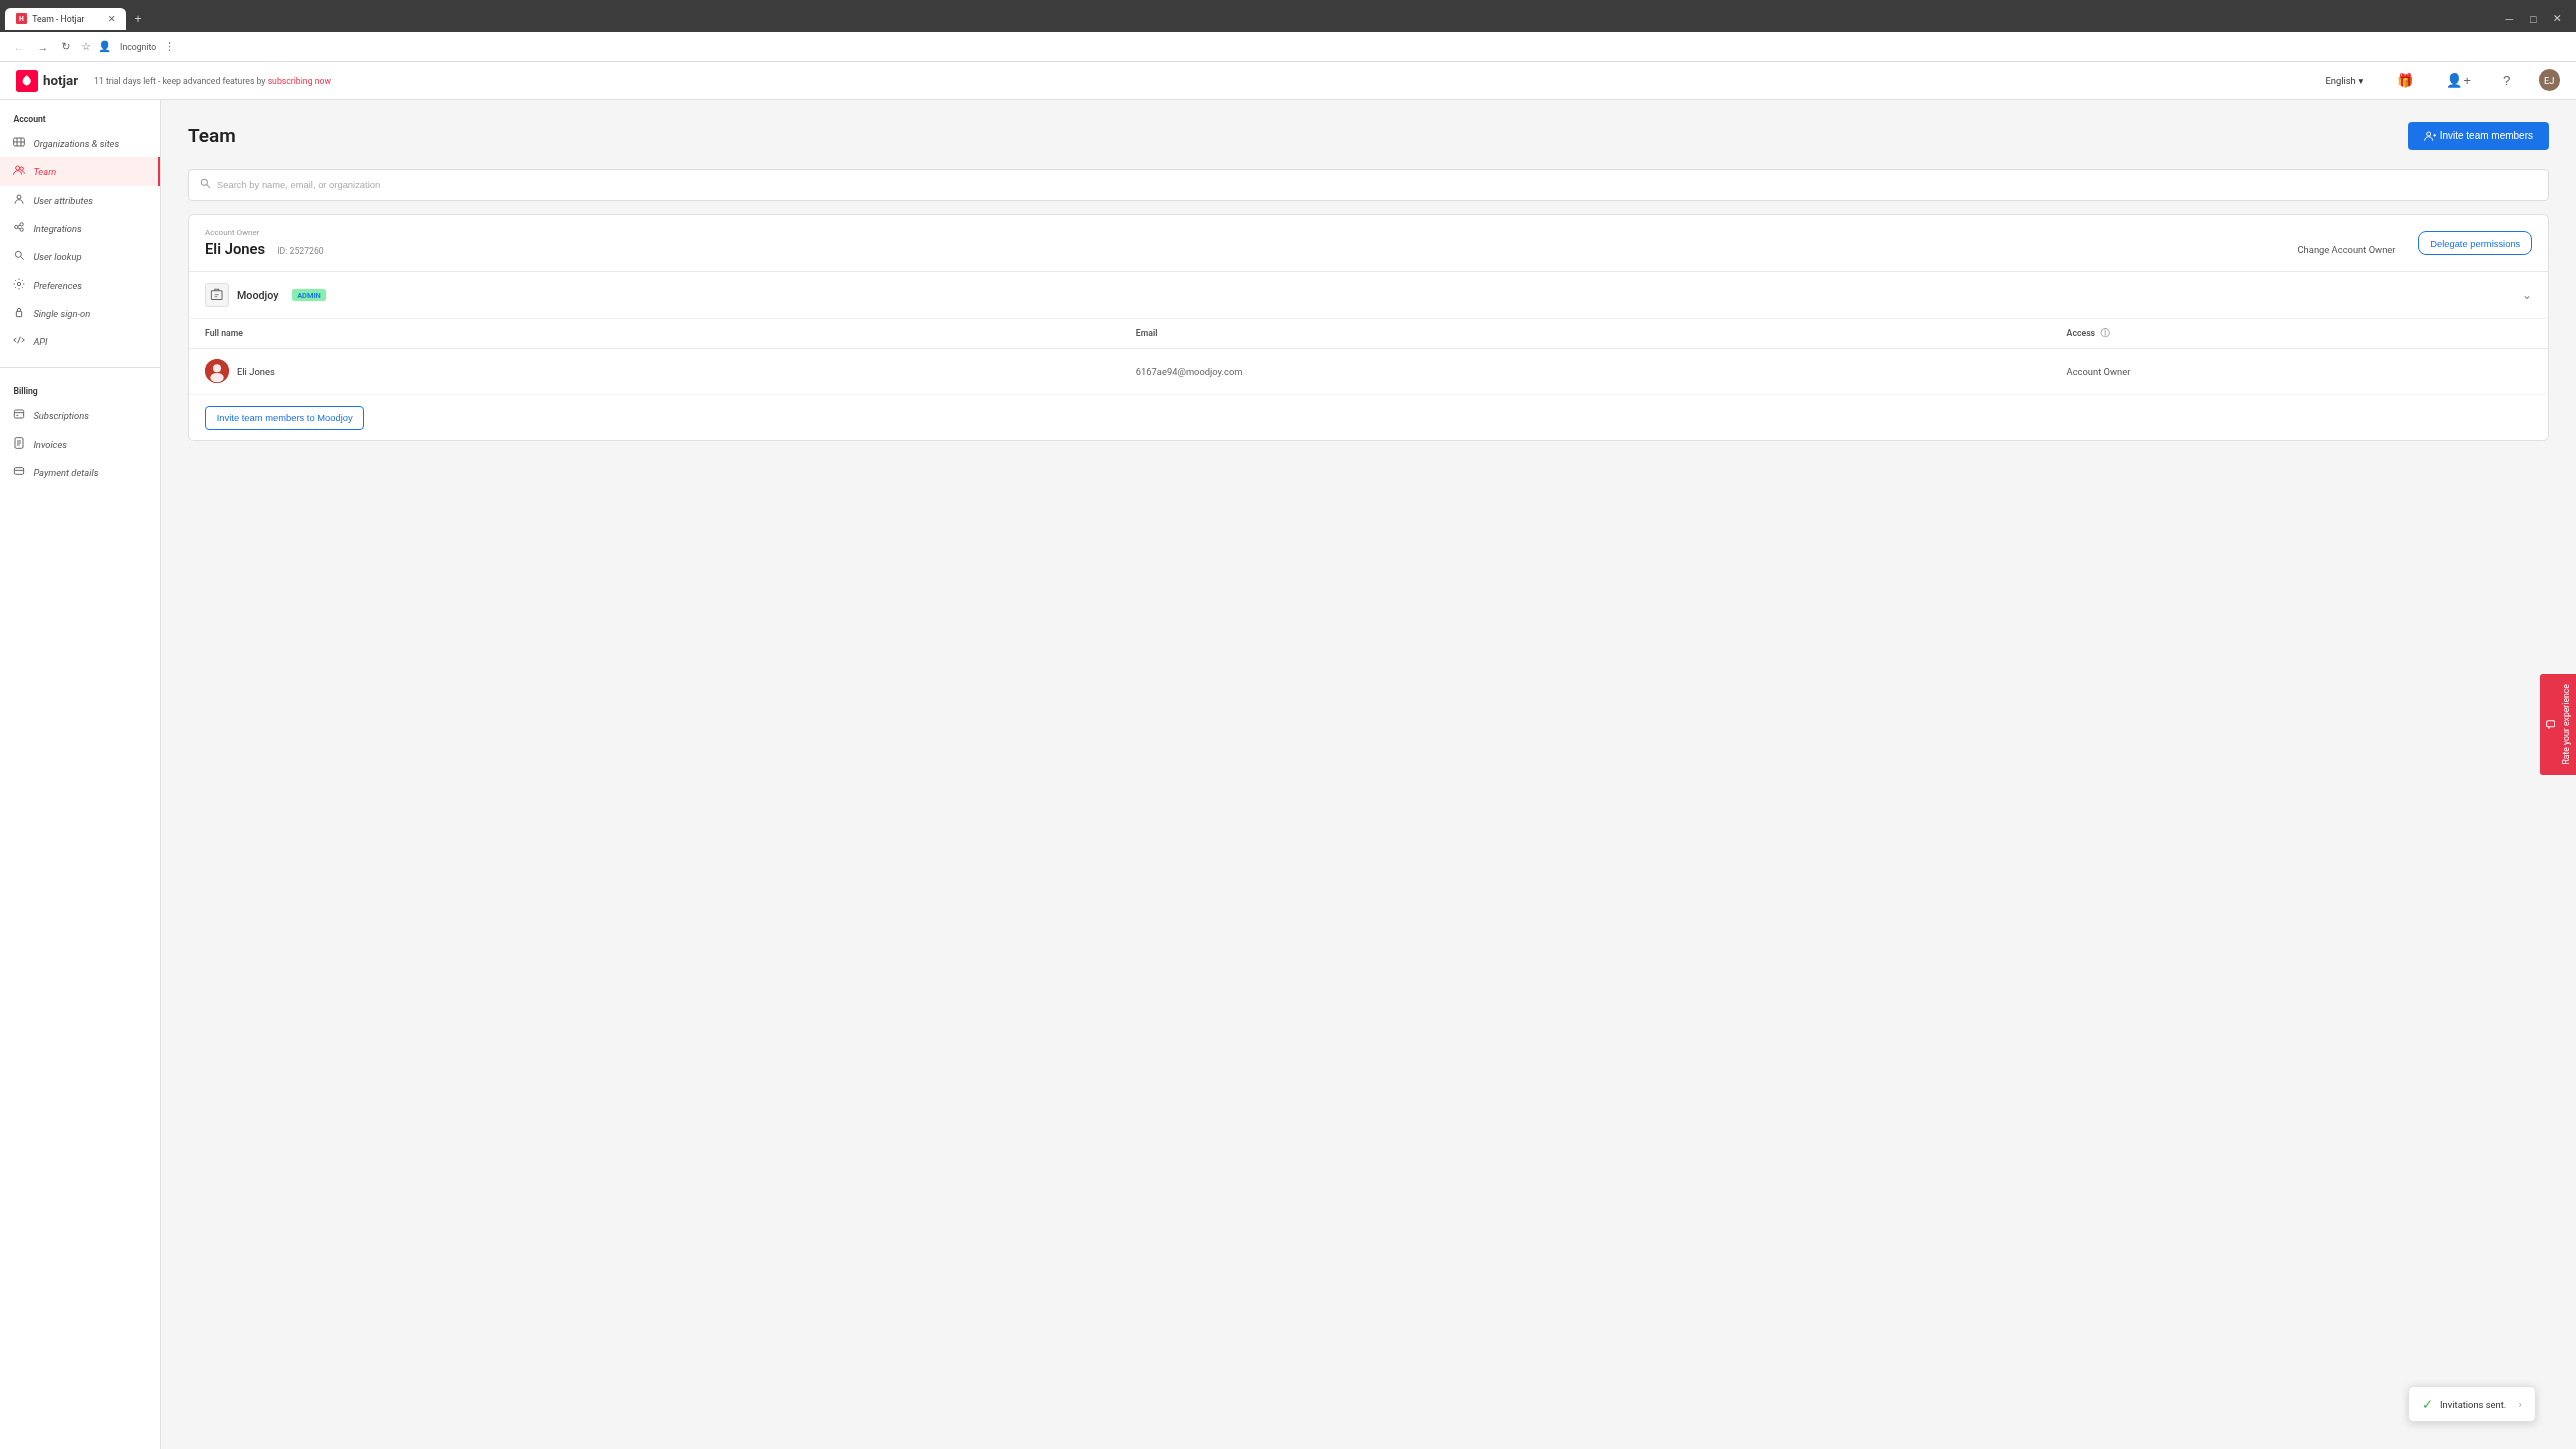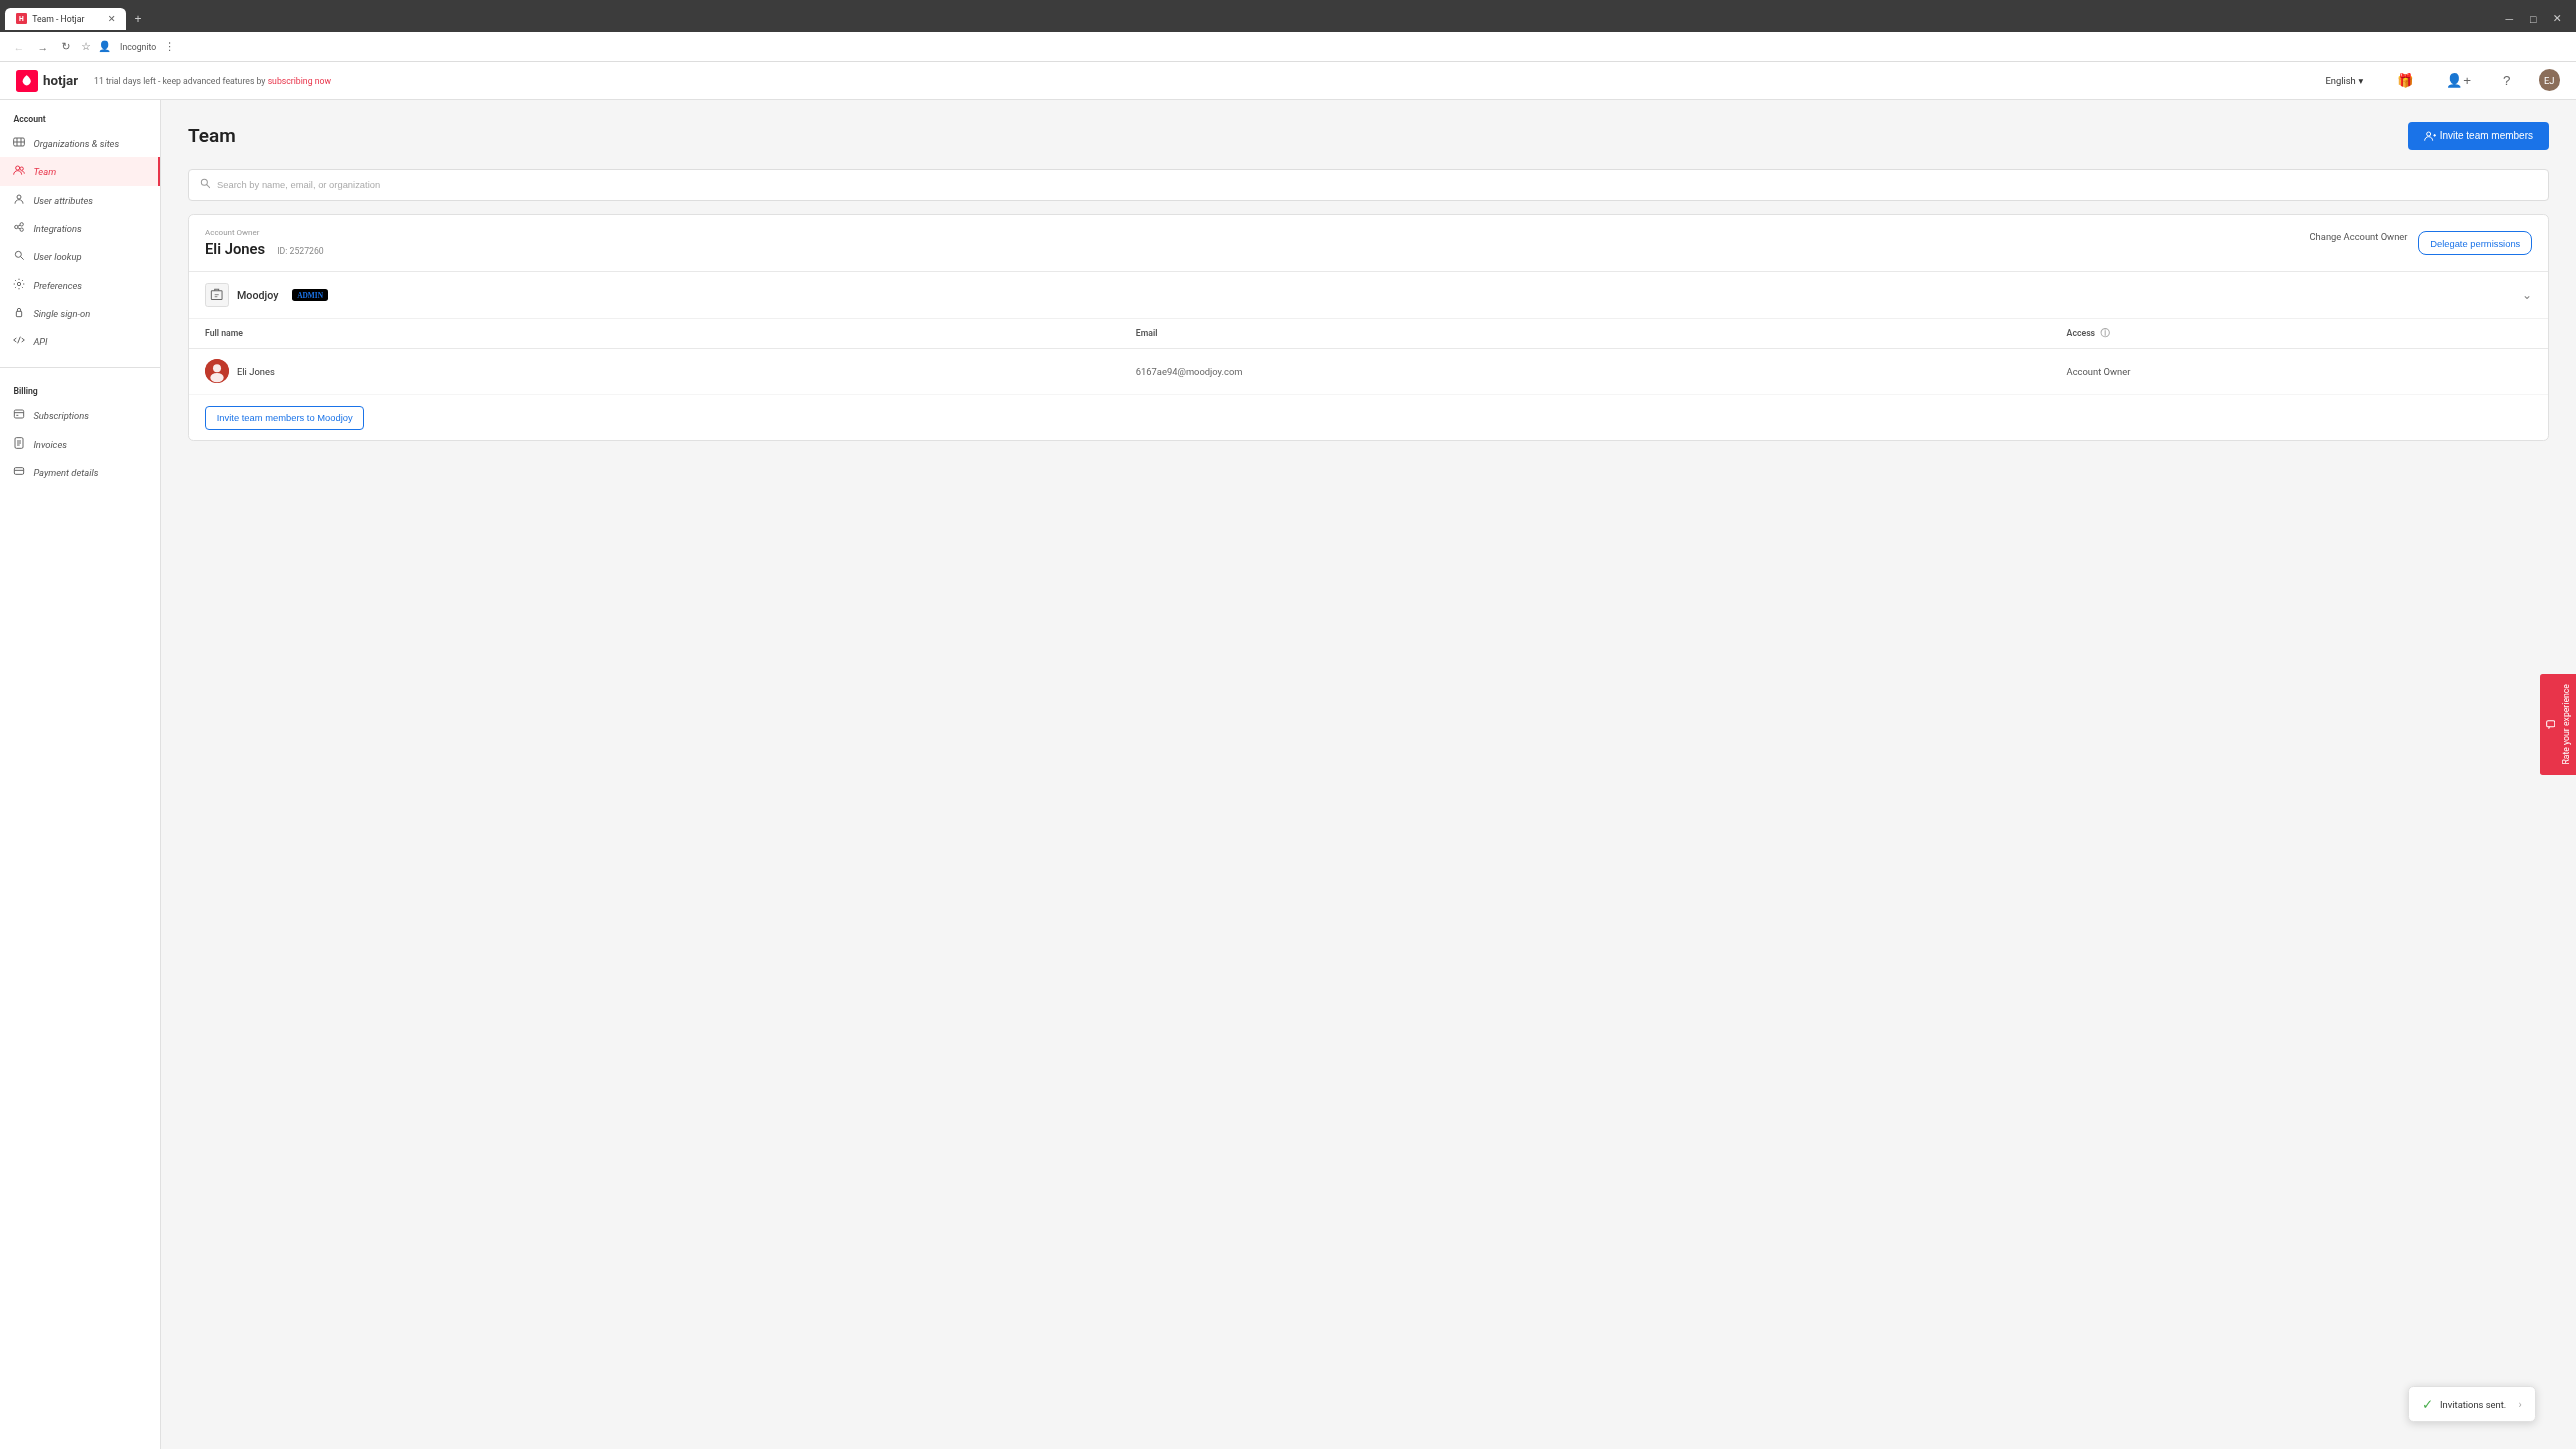--- a/index.html
+++ b/index.html
@@ -61,29 +61,29 @@
     .search-input { border: none; outline: none; flex: 1; font-size: 9.4px; color: #333; background: transparent; }
     .search-input::placeholder { color: #aaa; }
 
     
     .team-card { background: #fff; border: 0.7px solid #e0e0e0; border-radius: 5.4px; overflow: hidden; }
     .account-owner-section { padding: 13.4px 16px; border-bottom: 0.7px solid #e8e8e8; display: flex; align-items: center; }
     .owner-info { flex: 1; }
     .owner-label { font-size: 8px; color: #999; margin-bottom: 2.7px; }
     .owner-name { font-size: 14.8px; font-weight: 600; color: #222; }
     .owner-id { font-size: 8.7px; color: #888; margin-left: 6.7px; }
-    .owner-actions { display: flex; align-items: flex-start; gap: 11px; }
+    .owner-actions { display: flex; align-items: flex-end; gap: 23px; }
     .change-owner-link { color: #555; font-size: 9.4px; cursor: pointer; }
     .delegate-btn { border: 0.7px solid #1a73e8; background: white; color: #1a73e8; border-radius: 8px; padding: 5.4px 10.7px; font-size: 9.4px; cursor: pointer; }
 
     
     .org-row { padding: 10.7px 16px; border-bottom: 0.7px solid #f0f0f0; display: flex; align-items: center; gap: 8px; cursor: pointer; }
     .org-icon { width: 24px; height: 24px; background: #f5f5f5; border: 0.7px solid #ddd; border-radius: 2.7px; display: flex; align-items: center; justify-content: center; font-size: 12px; color: #555; }
     .org-name { font-size: 10.7px; font-weight: 500; color: #333; }
-    .admin-badge { background: #000000; color: #1a73e8; font-size: 7.4px; font-weight: 600; padding: 1.3px 5.4px; border-radius: 2.7px; margin-left: 5.4px; font-family: Liberation Serif, serif; }
+    .admin-badge { background: #86efac; color: #1a73e8; font-size: 7.4px; font-weight: 600; padding: 1.3px 5.4px; border-radius: 2.7px; margin-left: 5.4px; }
     .chevron-icon { margin-left: auto; color: #888; font-size: 12px; }
 
     
     .team-table { width: 100%; }
     .table-header { display: grid; grid-template-columns: 2fr 2fr 1fr; padding: 8px 16px; border-bottom: 0.7px solid #e8e8e8; }
     .table-header-cell { font-size: 8.7px; font-weight: 600; color: #555; display: flex; align-items: center; gap: 2.7px; }
     .table-row { display: grid; grid-template-columns: 2fr 2fr 1fr; padding: 10.7px 16px; border-bottom: 0.7px solid #f5f5f5; align-items: center; }
     .table-row:last-child { border-bottom: none; }
     .user-cell { display: flex; align-items: center; gap: 8px; }
     .user-avatar { width: 24px; height: 24px; border-radius: 50%; background: #c0392b; display: flex; align-items: center; justify-content: center; overflow: hidden; }

